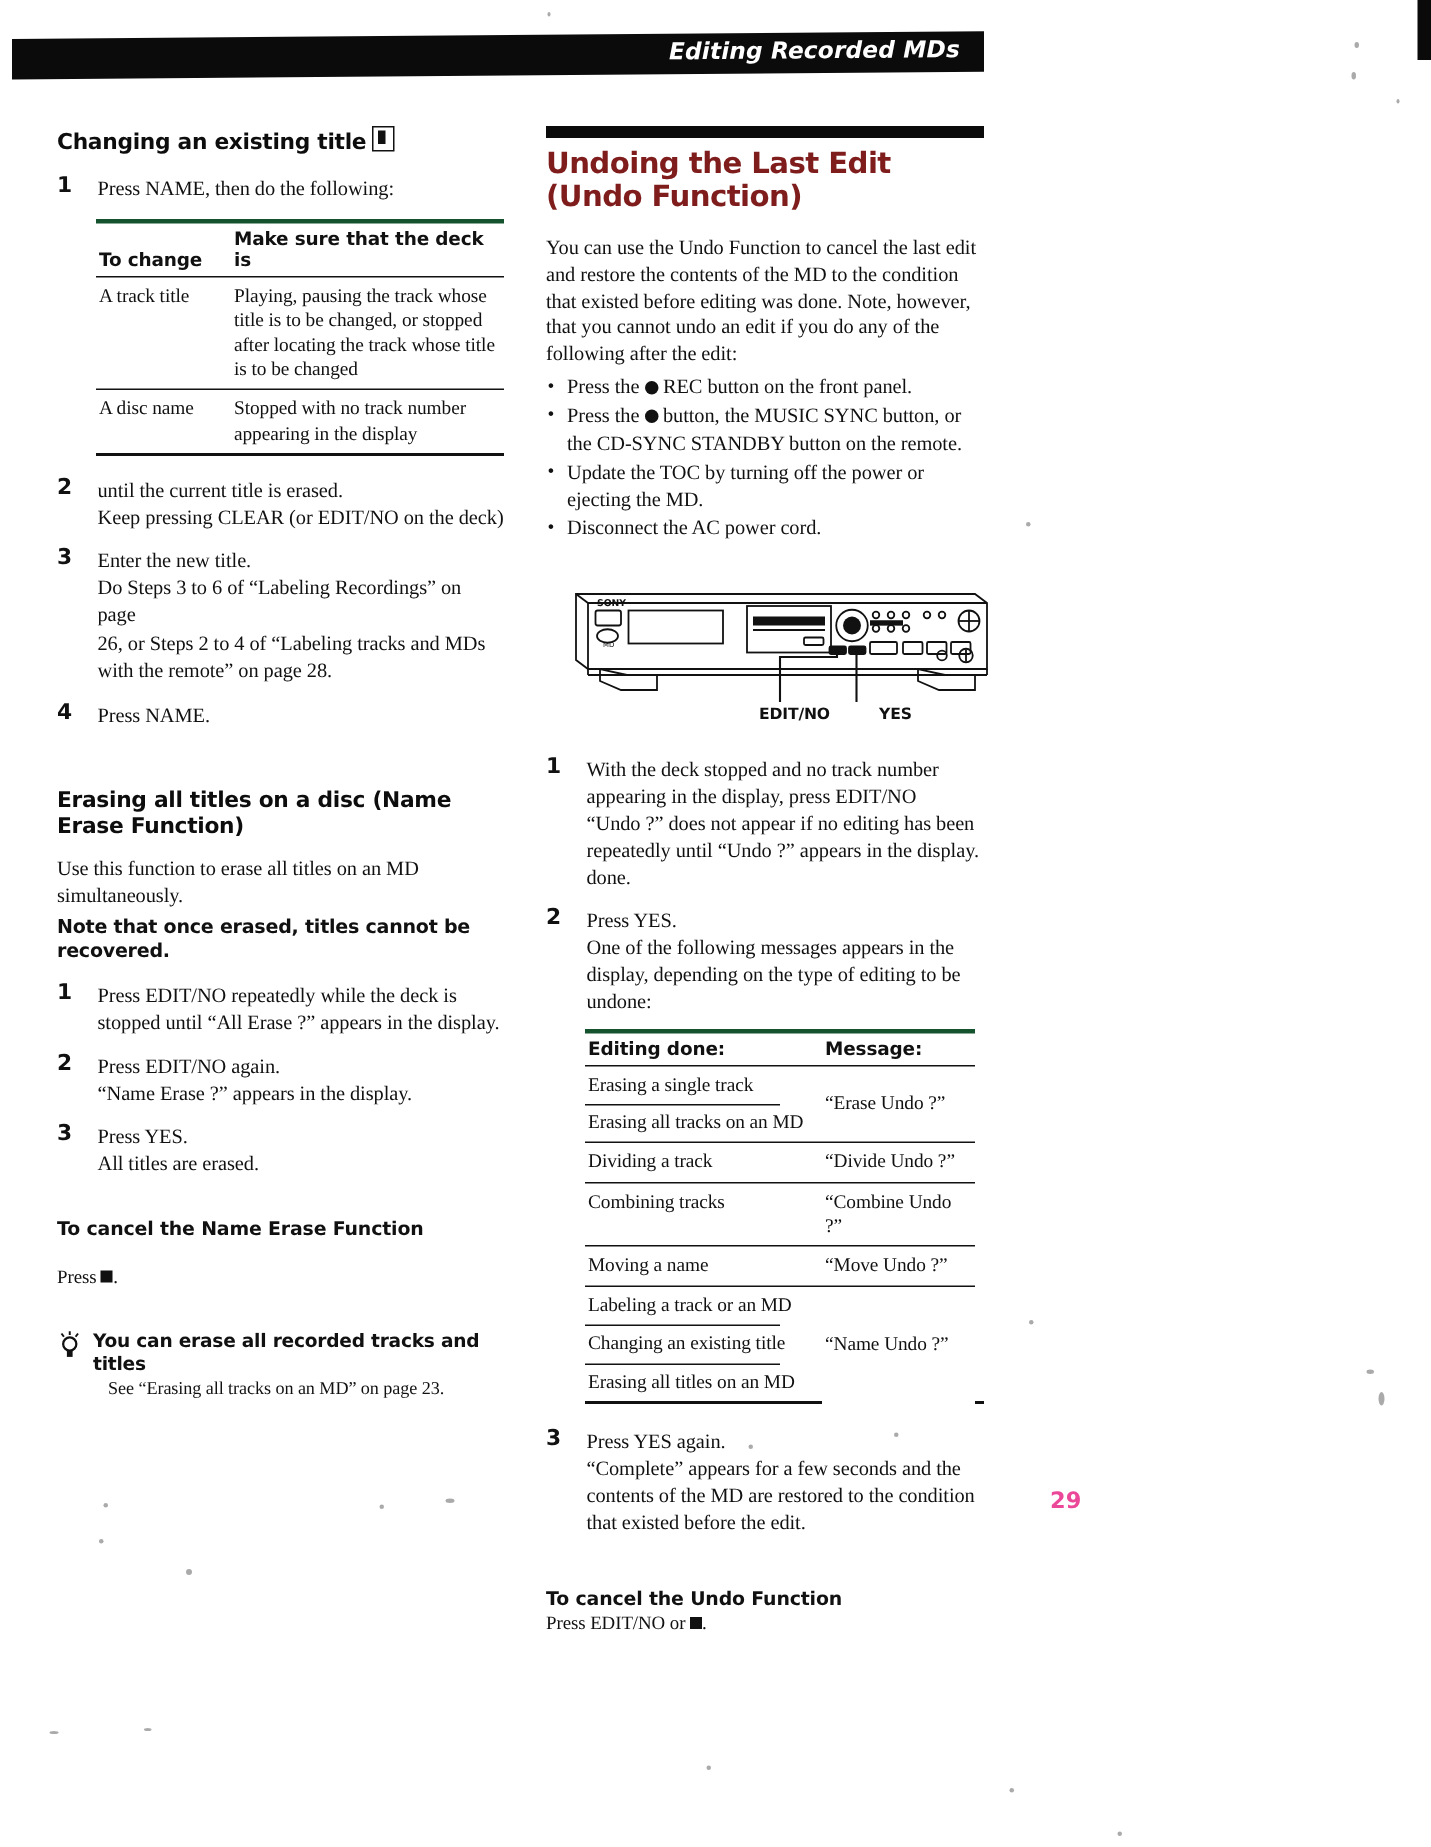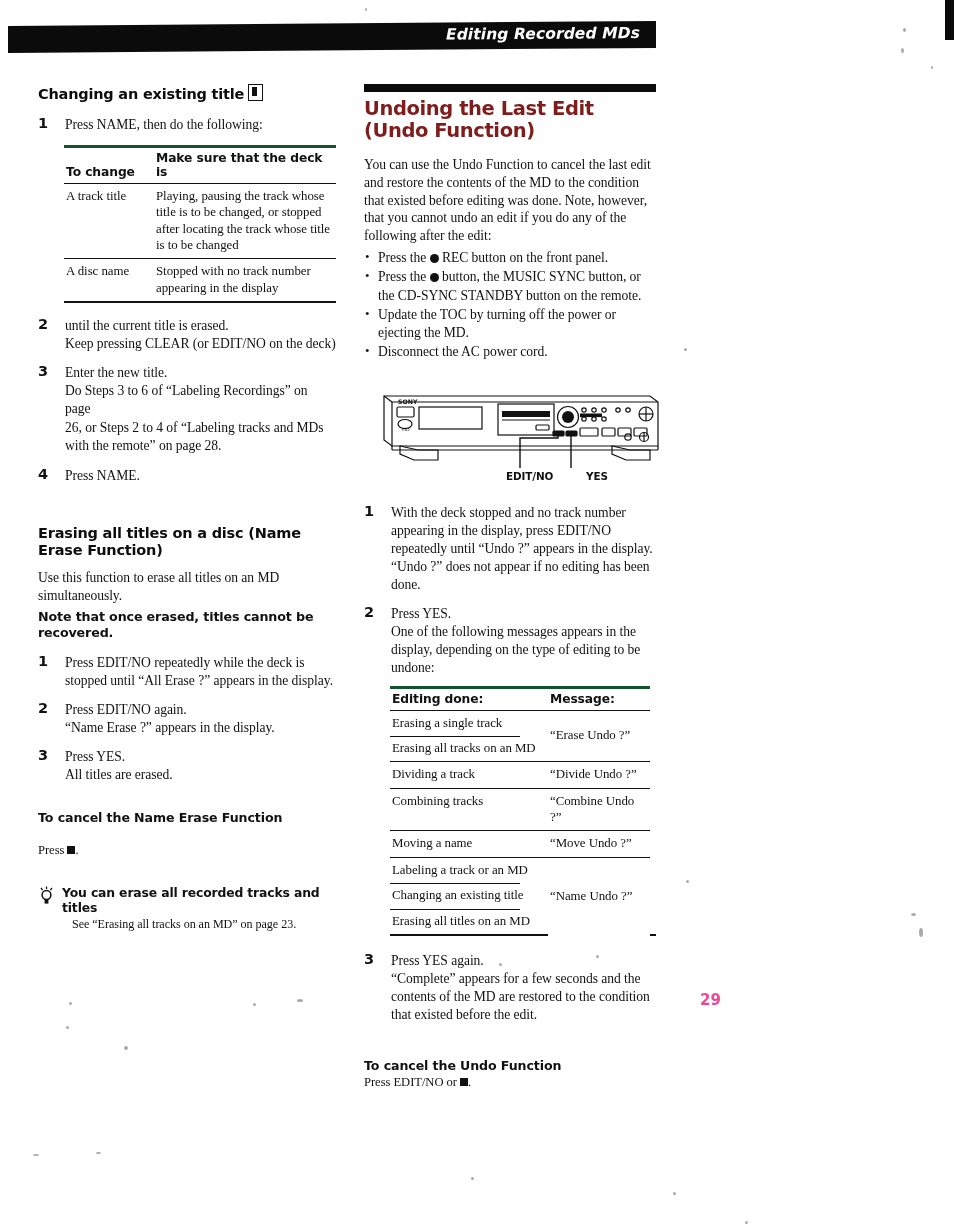--- a/index.html
+++ b/index.html
@@ -369,22 +369,22 @@
       </svg>
       <span class="callout-label" style="left:128px;top:80px;">EDIT/NO</span>
       <span class="callout-label" style="left:184px;top:80px;margin-left:24px;">YES</span>
     </div>
 
     <div class="step">
       <span class="step-num">1</span>
       <div class="step-body">
         <span class="ln">With the deck stopped and no track number</span>
         <span class="ln">appearing in the display, press EDIT/NO</span>
+        <span class="ln">“Undo ?” does not appear if no editing has been</span>
         <span class="ln">repeatedly until “Undo ?” appears in the display.</span>
-        <span class="ln">“Undo ?” does not appear if no editing has been</span>
         <span class="ln">done.</span>
       </div>
     </div>
 
     <div class="step" style="margin-bottom:8px;">
       <span class="step-num">2</span>
       <div class="step-body">
         <span class="ln">Press YES.</span>
         <span class="ln">One of the following messages appears in the</span>
         <span class="ln">display, depending on the type of editing to be</span>

